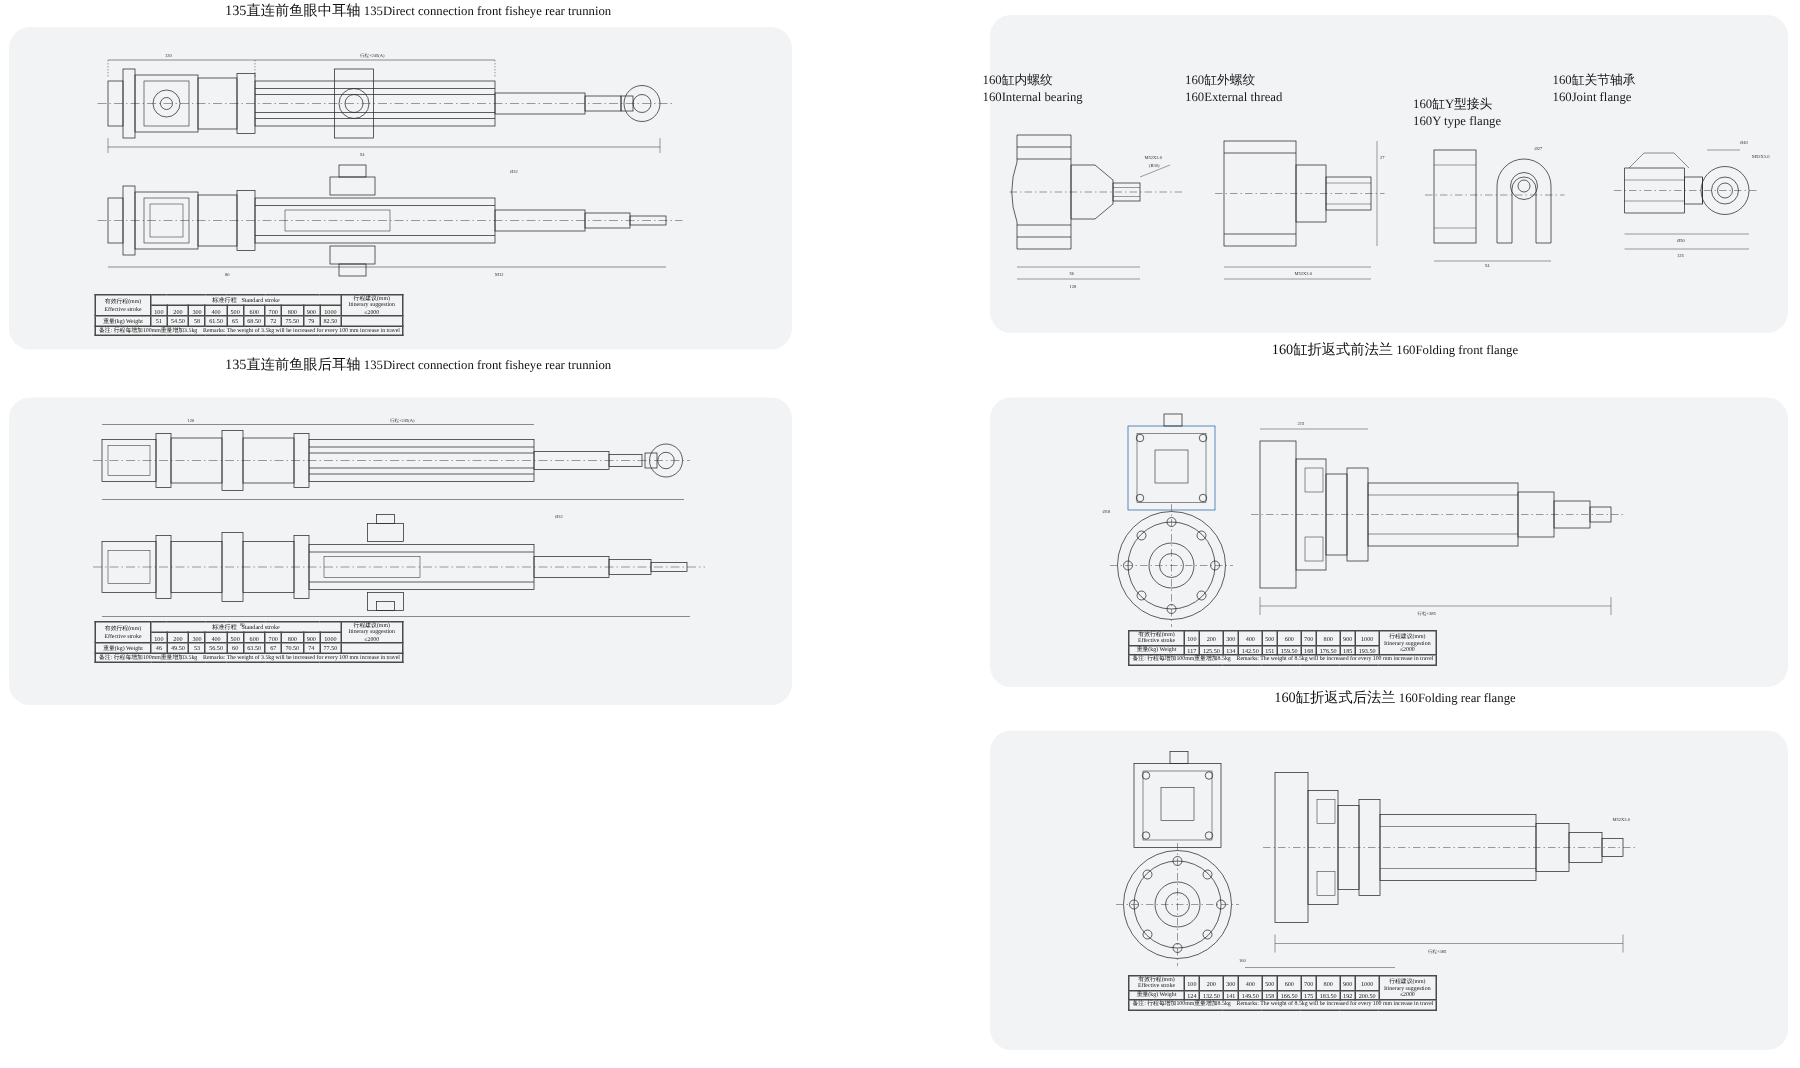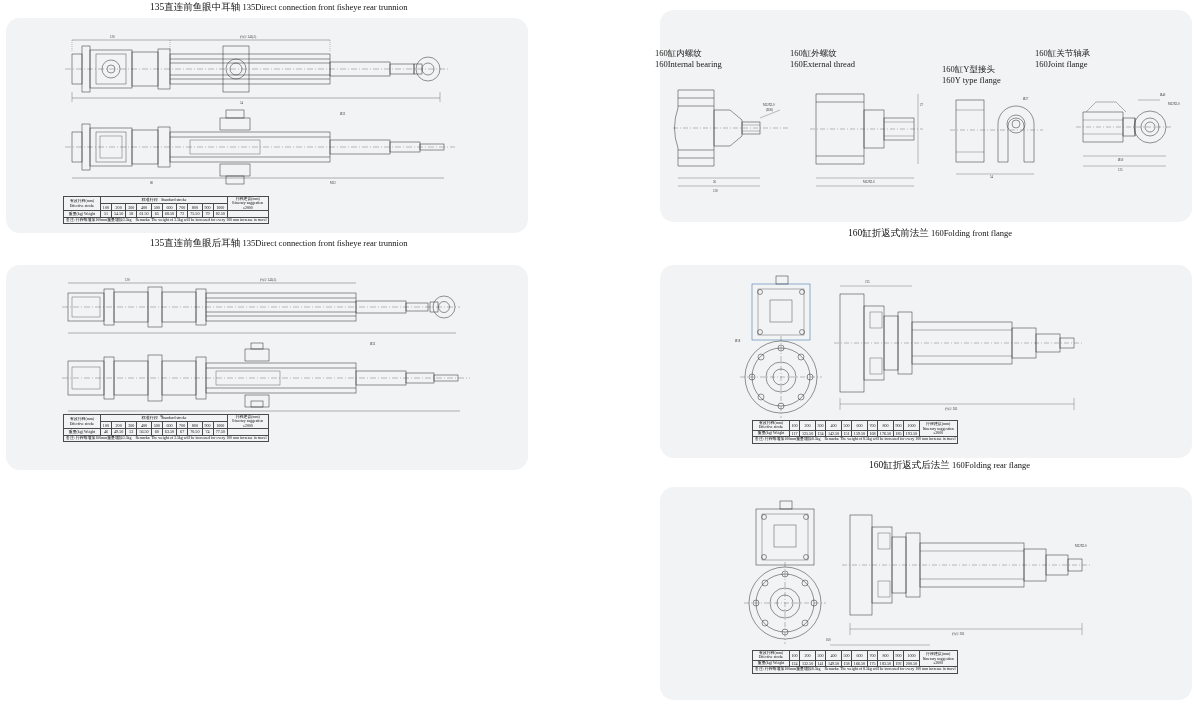--- a/index.html
+++ b/index.html
@@ -504,21 +504,21 @@
       <span>备注: 行程每增加100mm重量增加8.5kg</span>
       &nbsp;&nbsp;
       <span>Remarks: The weight of 8.5kg will be increased for every 100 mm increase in travel</span>
     </td>
   </tr>
 </tbody>
   </table>
 
 <div class="panel" style="left:660px;top:487px;width:532px;height:213px;"></div>
 
-<div class="title" style="left:830px;top:460px;width:200px;text-align:right;">
+<div class="title" style="left:830px;top:460px;width:200px;">
   <span class="cn">160缸折返式后法兰</span>
   <span class="en">160Folding rear flange</span>
 </div>
 
 <div class="dwg" style="left:730px;top:495px;">
 <svg width="370" height="155" viewBox="0 0 370 155">
   <g stroke="#2b2b2b" fill="none" stroke-width="0.5">
     <rect x="26" y="14" width="58" height="56"></rect>
     <rect x="32" y="19" width="46" height="46" stroke-width="0.35"></rect>
     <circle cx="34" cy="22" r="2.5"></circle>

